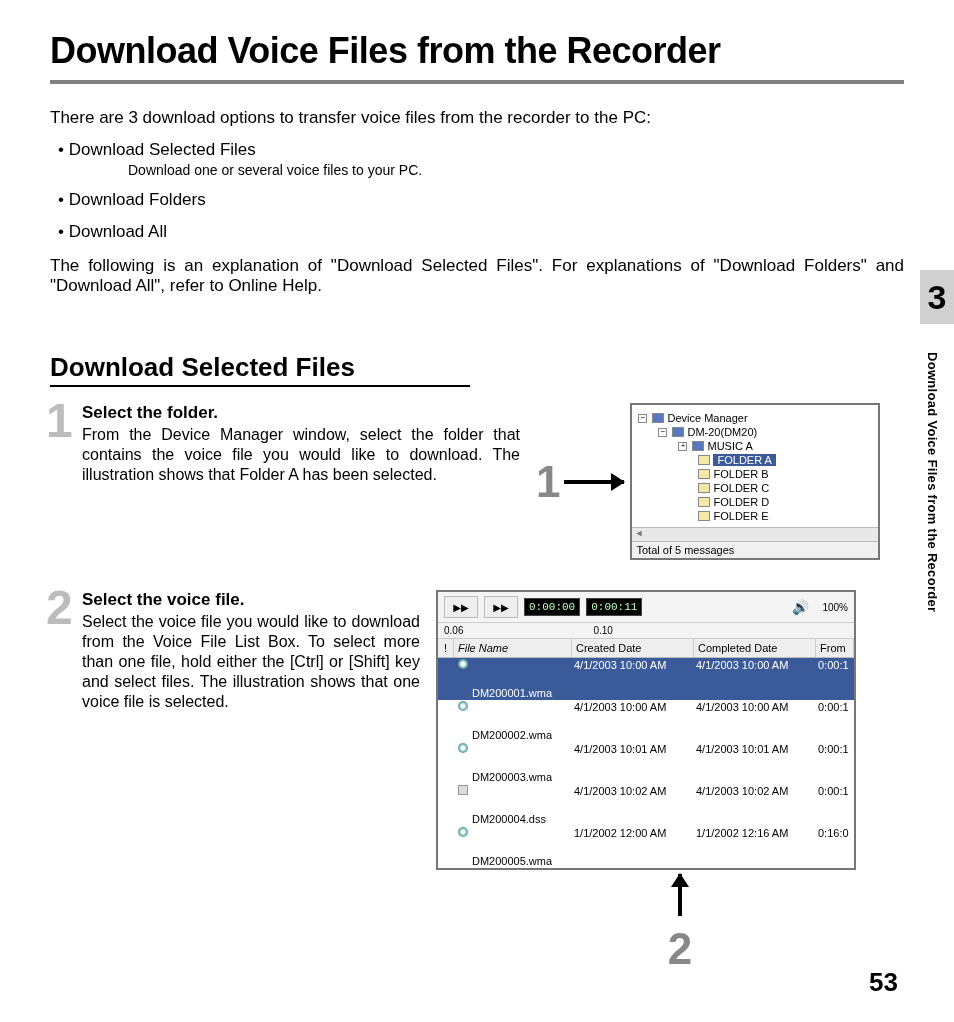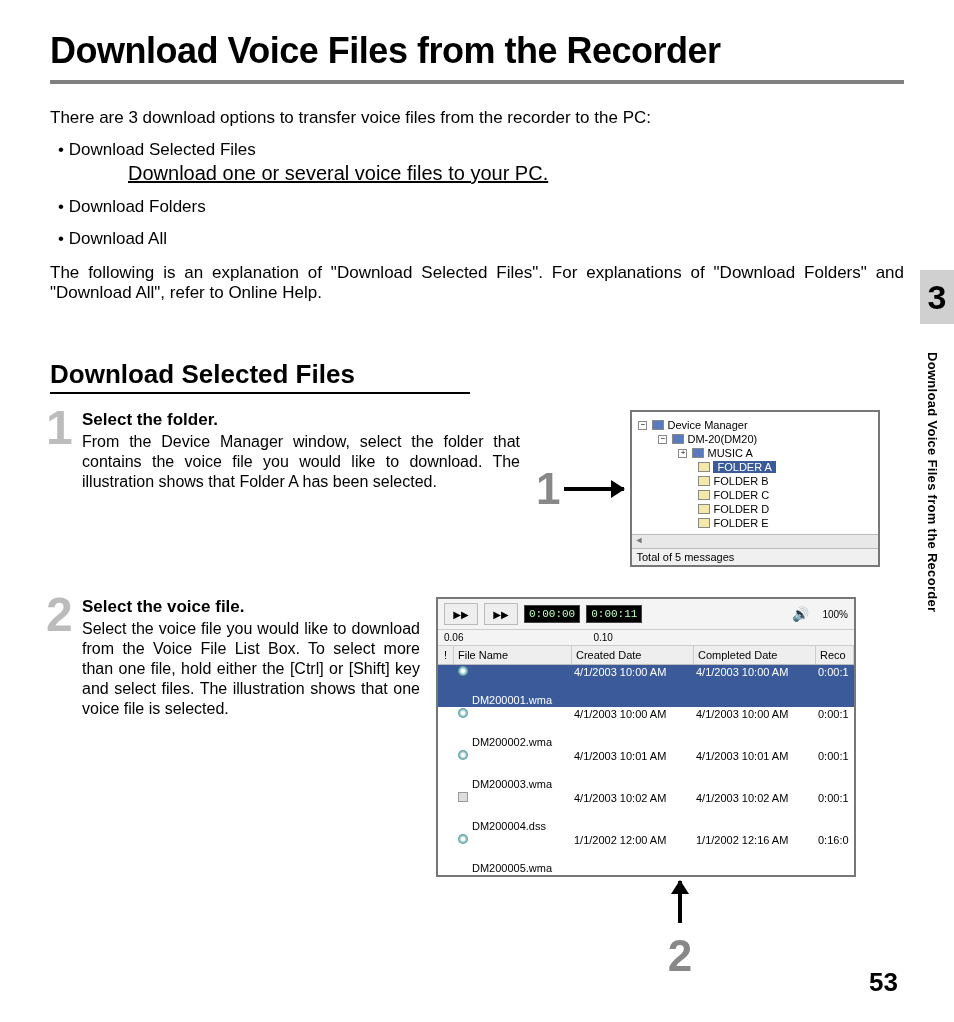--- a/index.html
+++ b/index.html
@@ -25,21 +25,21 @@
     margin-bottom: 24px;
   }
   .intro {
     font-size: 17px;
     margin-bottom: 12px;
   }
   .options { margin-left: 8px; margin-bottom: 14px; }
   .opt-item { margin-bottom: 12px; }
   .opt-head { font-size: 17px; margin-bottom: 2px; }
   .opt-head::before { content: "• "; }
-  .opt-body { font-size: 20px; margin-left: 70px; text-decoration: underline; }
+  .opt-body { font-size: 14px; margin-left: 70px; }
   .opt-body-inline { font-size: 17px; margin-left: 70px; display: flex; align-items: center; flex-wrap: wrap; gap: 4px; }
   .icon-dl {
     display: inline-flex;
     width: 22px; height: 22px;
     border: 1px solid #888;
     background: #e8e8e8;
     align-items: center; justify-content: center;
     font-size: 12px;
     margin: 0 2px;
   }
@@ -230,21 +230,21 @@
     display: flex;
     background: #eee;
     border-bottom: 1px solid #bbb;
     font-size: 11px;
   }
   .lh-cell {
     padding: 3px 4px;
     border-right: 1px solid #ccc;
   }
   .lh-bang { width: 16px; text-align: center; }
-  .lh-fn { width: 118px; }
+  .lh-fn { width: 118px; font-style: italic; }
   .lh-cd { width: 122px; }
   .lh-cp { width: 122px; }
   .lh-rt { flex: 1; }
   .list-body { }
   .list-row {
     display: flex;
     padding: 1px 0;
     font-size: 11px;
   }
   .list-row.sel { background: #3a5a9a; color: #fff; }
@@ -417,21 +417,21 @@
       </div>
       <div class="ruler">
         <span>0.06</span>
         <span>0.10</span>
       </div>
       <div class="list-header">
         <div class="lh-cell lh-bang">!</div>
         <div class="lh-cell lh-fn">File Name</div>
         <div class="lh-cell lh-cd">Created Date</div>
         <div class="lh-cell lh-cp">Completed Date</div>
-        <div class="lh-cell lh-rt">Reco</div>
+        <div class="lh-cell lh-rt">From</div>
       </div>
       <div class="list-body" id="file-rows">
           <div class="list-row sel">
             <span class="lc-bang"></span>
             <span class="lc-ico">
               <span class="file-ico"></span>
             </span>
             <span class="lc-fn">DM200001.wma</span>
             <span class="lc-cd">4/1/2003 10:00 AM</span>
             <span class="lc-cp">4/1/2003 10:00 AM</span>

